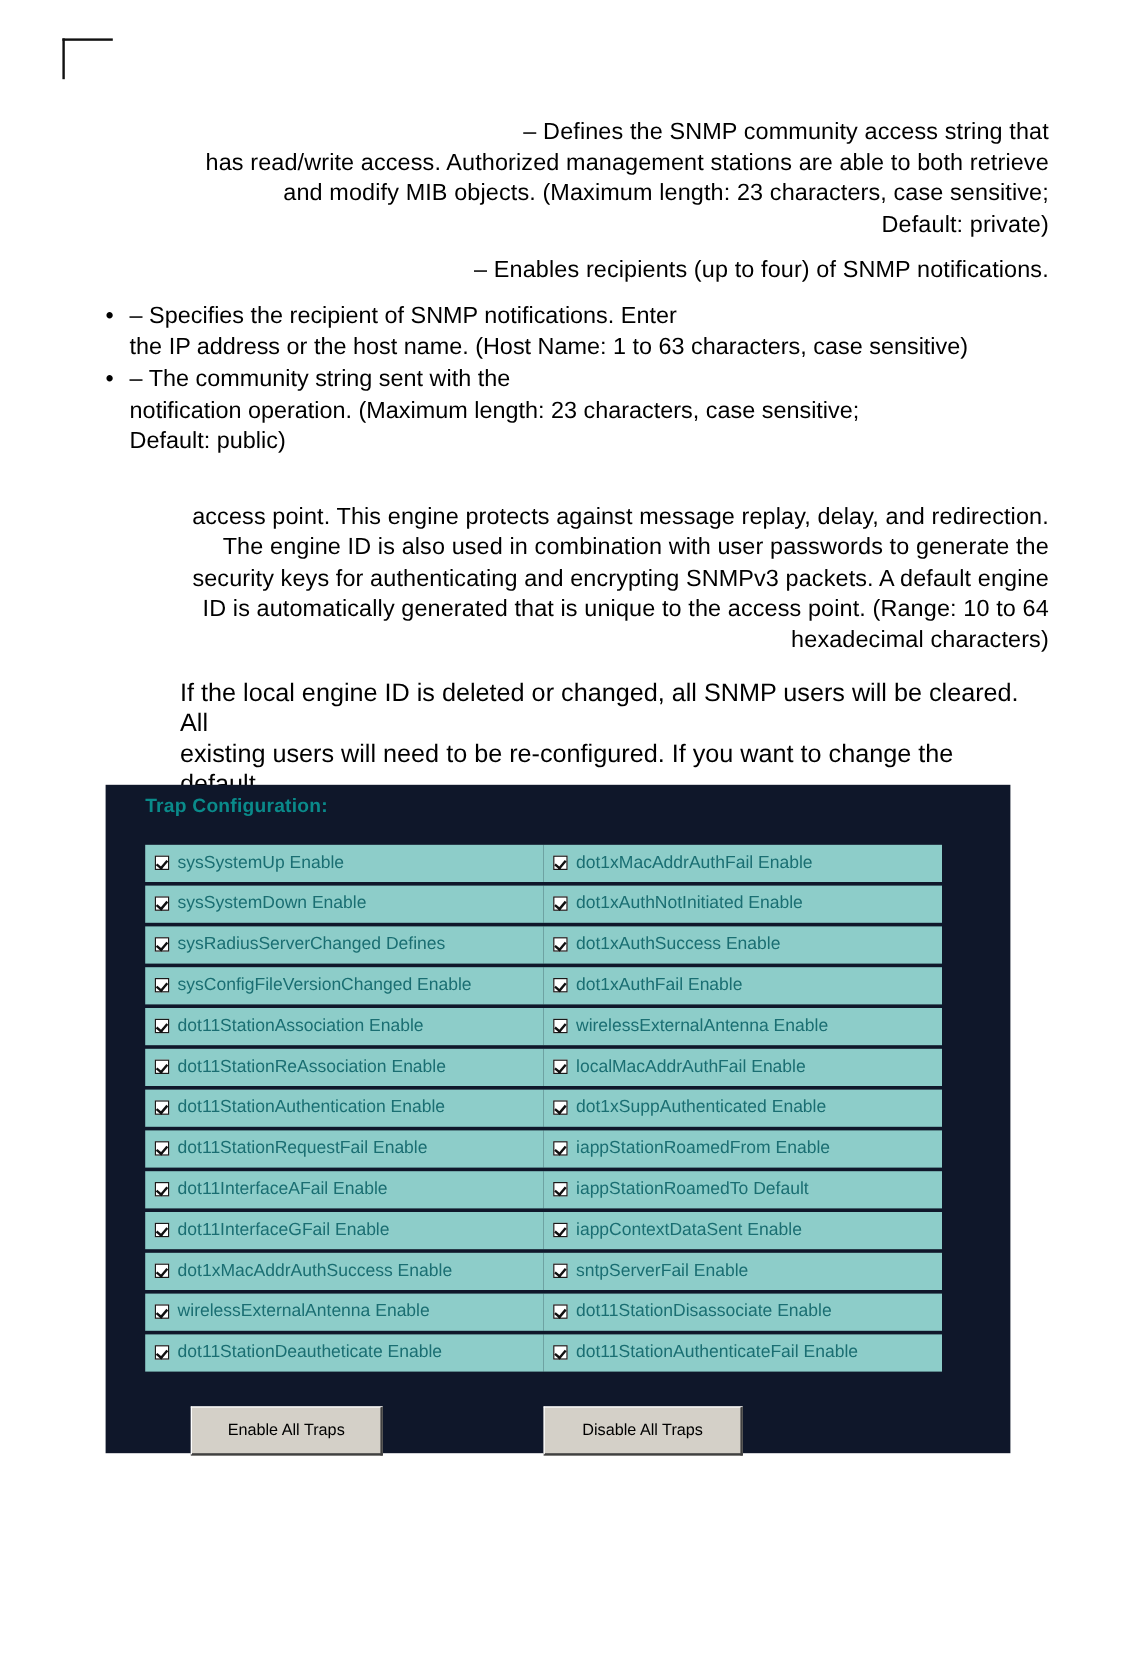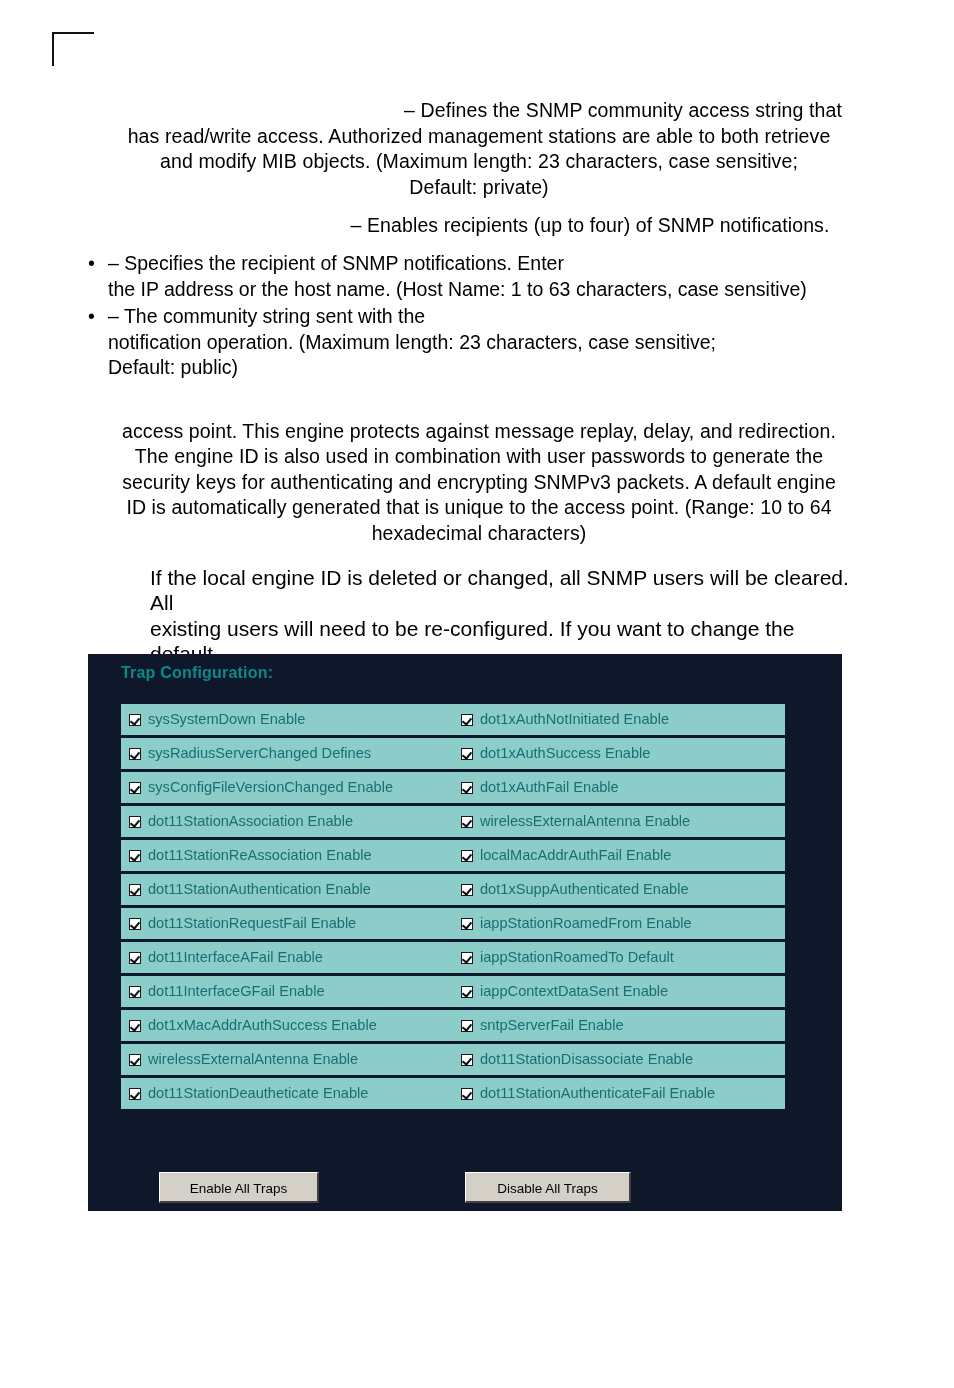--- a/index.html
+++ b/index.html
@@ -31,21 +31,21 @@
   .doc {
     position: absolute;
     left: 84px;
     top: 98px;
     width: 790px;
   }
   .para {
     font-size: 19.5px;
     line-height: 25.6px;
     margin: 0 0 0 0;
-    text-align: center;
+    text-align: right;
     letter-spacing: 0.1px;
   }
   .para .lead-gap {
     display: inline-block;
   }
   .para.p1 { margin-bottom: 13px; }
   .para.p2 { margin-bottom: 12px; }
 
   .bullet-row {
     position: relative;
@@ -149,37 +149,37 @@
   .btn-row {
     position: absolute;
     left: 33px;
     top: 518px;
     width: 664px;
     height: 30px;
   }
   .winbtn {
     position: absolute;
     top: 0;
-    height: 31px;
+    height: 41px;
     background: #d4d0c8;
     border-top: 1px solid #ffffff;
     border-left: 1px solid #ffffff;
     border-right: 2px solid #404040;
     border-bottom: 2px solid #404040;
     font-family: "Liberation Sans", sans-serif;
     font-size: 13.5px;
     color: #000000;
     text-align: center;
     line-height: 24px;
     padding: 4px;
     box-sizing: border-box;
     cursor: pointer;
   }
   .btn-enable { left: 38px; width: 160px; }
-  .btn-disable { left: 344px; width: 166px; }
+  .btn-disable { left: 332px; width: 166px; }
 </style>
 </head>
 <body>
 
 <div class="corner-mark"></div>
 
 <div class="doc">
 
   <p class="para p1">
     <span class="lead-gap" style="width:288px"></span><span>– Defines the SNMP community access string that</span><br>
@@ -223,20 +223,28 @@
 </div>
 
 <div class="shot">
 
   <div class="shot-title">Trap Configuration:</div>
 
   <table class="trap-table">
     <tbody id="trap-rows">
         <tr>
           <td>
+            <span class="cell-inner"><span class="cbx"></span><span class="cell-label">sysSystemUp Enable</span></span>
+          </td>
+          <td>
+            <span class="cell-inner"><span class="cbx"></span><span class="cell-label">dot1xMacAddrAuthFail Enable</span></span>
+          </td>
+        </tr>
+        <tr>
+          <td>
             <span class="cell-inner"><span class="cbx"></span><span class="cell-label">sysSystemDown Enable</span></span>
           </td>
           <td>
             <span class="cell-inner"><span class="cbx"></span><span class="cell-label">dot1xAuthNotInitiated Enable</span></span>
           </td>
         </tr>
         <tr>
           <td>
             <span class="cell-inner"><span class="cbx"></span><span class="cell-label">sysRadiusServerChanged Defines</span></span>
           </td>

